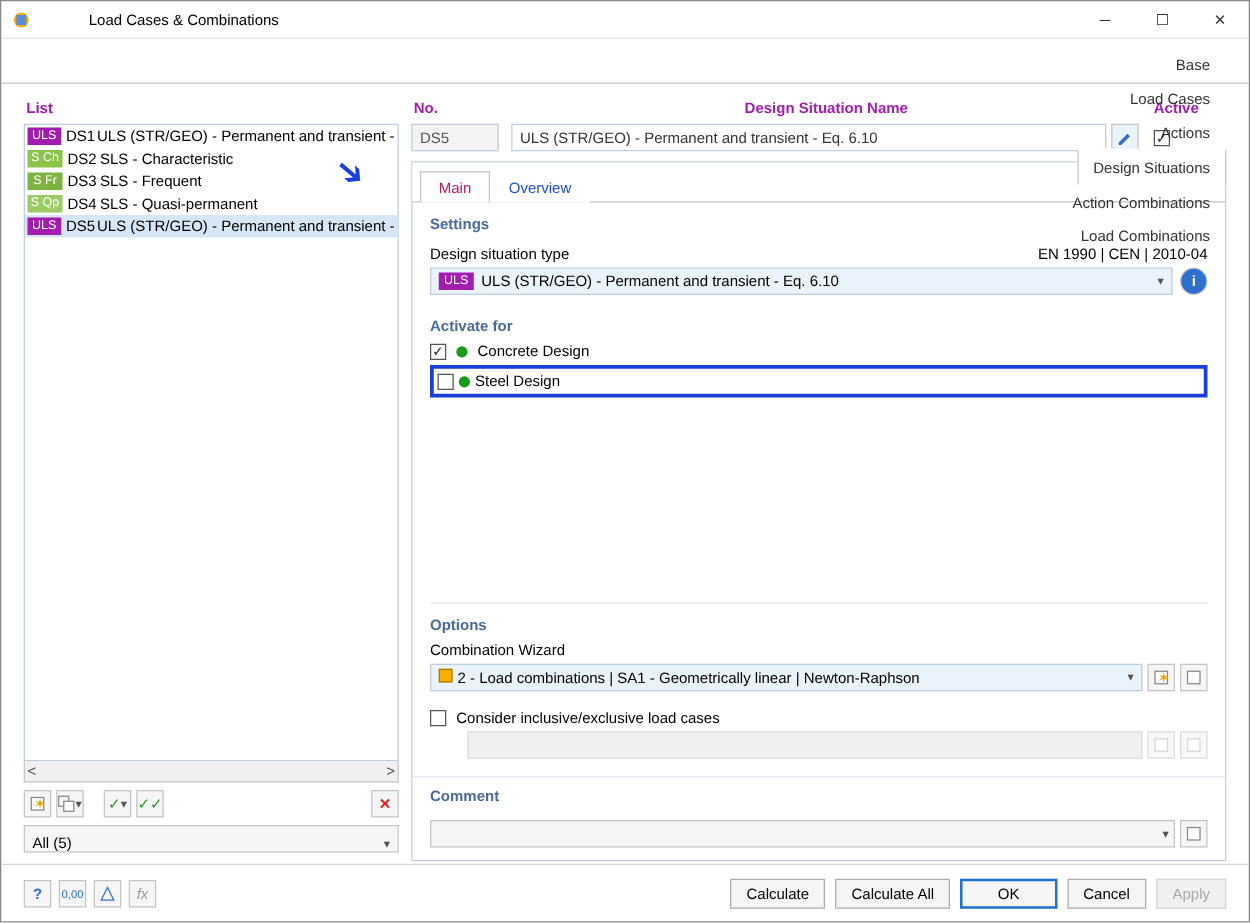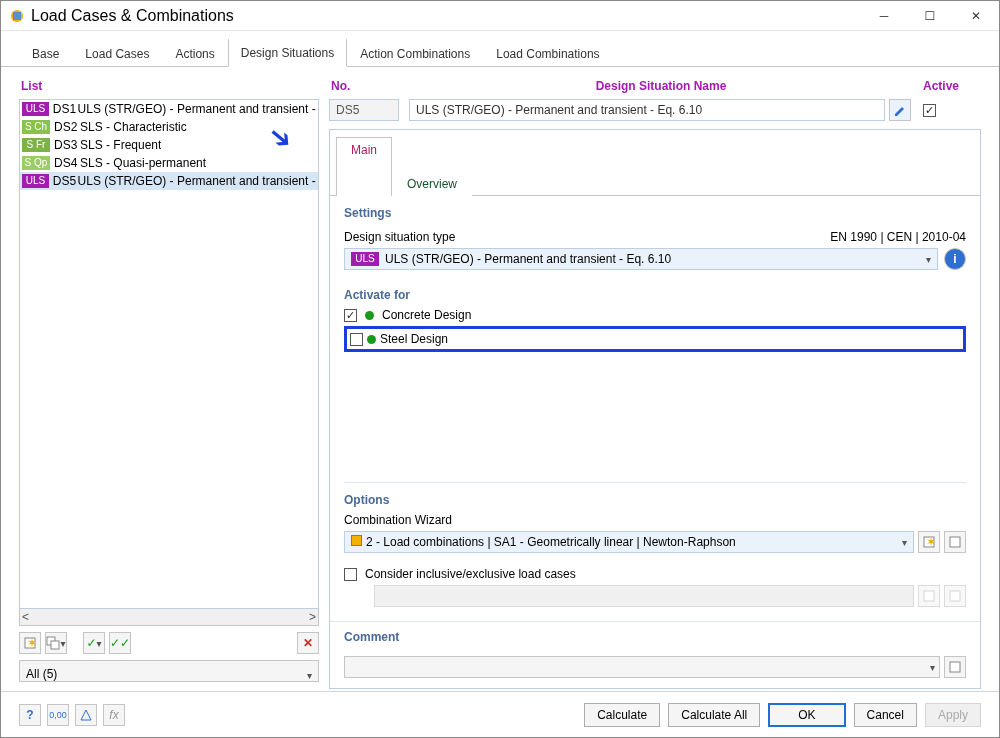--- a/index.html
+++ b/index.html
@@ -1,22 +1,22 @@
 <!DOCTYPE html>
 <html><head>
 <meta charset="utf-8">
 <style>
 * { box-sizing: border-box; margin: 0; padding: 0; font-family: "Segoe UI", Tahoma, sans-serif; font-size: 12px; }
 body { background: #fff; width: 1000px; height: 738px; position: relative; border: 1px solid #888; overflow: hidden; }
 .titlebar { height: 30px; display: flex; align-items: center; padding: 0 0 0 8px; border-bottom: 1px solid #e5e5e5; }
 .titlebar .icon { width: 16px; height: 16px; margin-right: 6px; }
-.titlebar .title { flex: 1; font-size: 16px; }
+.titlebar .title { flex: 1; font-size: 12px; margin-left: 40px; }
 .winbtns { display: flex; }
 .winbtn { width: 46px; height: 30px; display: flex; align-items: center; justify-content: center; cursor: pointer; color: #333; }
-.tabbar { height: 30px; display: flex; align-items: flex-end; padding: 0 18px; margin-top: 6px; border-bottom: 1px solid #c5c5c5; gap: 0; }
+.tabbar { height: 30px; display: flex; align-items: flex-end; padding: 0 18px; margin-top: 6px; border-bottom: 1px solid #c5c5c5; gap: 0; flex-direction: column; }
 .tab { padding: 6px 12px 6px; cursor: pointer; color: #333; border: 1px solid transparent; border-bottom: none; position: relative; top: 1px; }
 .tab.active { background: #fff; border: 1px solid #c5c5c5; border-bottom: 1px solid #fff; border-top: 2px solid #fff; }
 .content { display: flex; padding: 8px 18px 8px 18px; gap: 10px; height: 630px; }
 .left-col { width: 300px; display: flex; flex-direction: column; }
 .sec-title { color: #a21caf; font-weight: 600; padding: 4px 0 6px 2px; }
 .list-box { border: 1px solid #bfcde0; height: 510px; background: #fff; overflow: hidden; }
 .list-row { display: flex; align-items: center; height: 18px; padding: 0 2px; cursor: pointer; }
 .list-row.selected { background: #d6e6f5; }
 .badge { width: 28px; height: 14px; font-size: 10px; color: #fff; text-align: center; line-height: 14px; margin-right: 4px; }
 .b-uls { background: #a21caf; }
@@ -36,21 +36,21 @@
 .field-box { border: 1px solid #bfcde0; background: #f3f3f3; height: 22px; display: flex; align-items: center; padding: 0 6px; color: #555; }
 .name-box { flex: 1; text-align: center; }
 .name-input { flex: 1; display: flex; align-items: center; gap: 4px; }
 .name-field { flex: 1; }
 .edit-btn { width: 22px; height: 22px; border: 1px solid #c5c5c5; background: #eaf2fb; display: flex; align-items: center; justify-content: center; cursor: pointer; }
 .active-box { width: 60px; }
 .checkbox { width: 13px; height: 13px; border: 1px solid #555; background: #fff; display: inline-flex; align-items: center; justify-content: center; font-size: 11px; color: #222; cursor: pointer; }
 .main-panel { border: 1px solid #bfcde0; flex: 1; display: flex; flex-direction: column; background: #fff; }
 .subtabbar { display: flex; border-bottom: 1px solid #c5c5c5; padding: 6px 6px 0 6px; background: #fff; }
 .subtab { padding: 5px 14px; border: 1px solid #c5c5c5; border-bottom: none; cursor: pointer; position: relative; top: 1px; background: #fff; color: #be185d; }
-.subtab.inactive { border-color: transparent; color: #14532d; margin-top: 34px; }
+.subtab.inactive { border-color: transparent; color: #1d4ed8; }
 .panel-body { padding: 10px 14px; flex: 1; display: flex; flex-direction: column; }
 .small-title { color: #4a6a9a; font-weight: 600; margin-bottom: 6px; }
 .row-between { display: flex; justify-content: space-between; align-items: center; margin: 4px 0; }
 .dropdown { background: #eaf2fb; border: 1px solid #bfcde0; height: 22px; display: flex; align-items: center; padding: 0 6px; flex: 1; justify-content: space-between; cursor: pointer; }
 .info-btn { width: 22px; height: 22px; margin-left: 6px; border: 1px solid #c5c5c5; border-radius: 11px; background: #2f6fd0; color: #fff; display: flex; align-items: center; justify-content: center; font-weight: bold; cursor: pointer; }
 .dot { width: 9px; height: 9px; border-radius: 50%; background: #1a9a1a; display: inline-block; margin: 0 4px 0 4px; }
 .opt-row { display: flex; align-items: center; gap: 4px; }
 .highlight { border: 3px solid #1b3fdc; padding: 3px 8px 3px 3px; display: inline-flex; align-items: center; }
 .options-sec { margin-top: auto; border-top: 1px solid #dfe6ef; padding-top: 10px; }
 .wiz-row { display: flex; align-items: center; gap: 4px; margin: 4px 0; }

